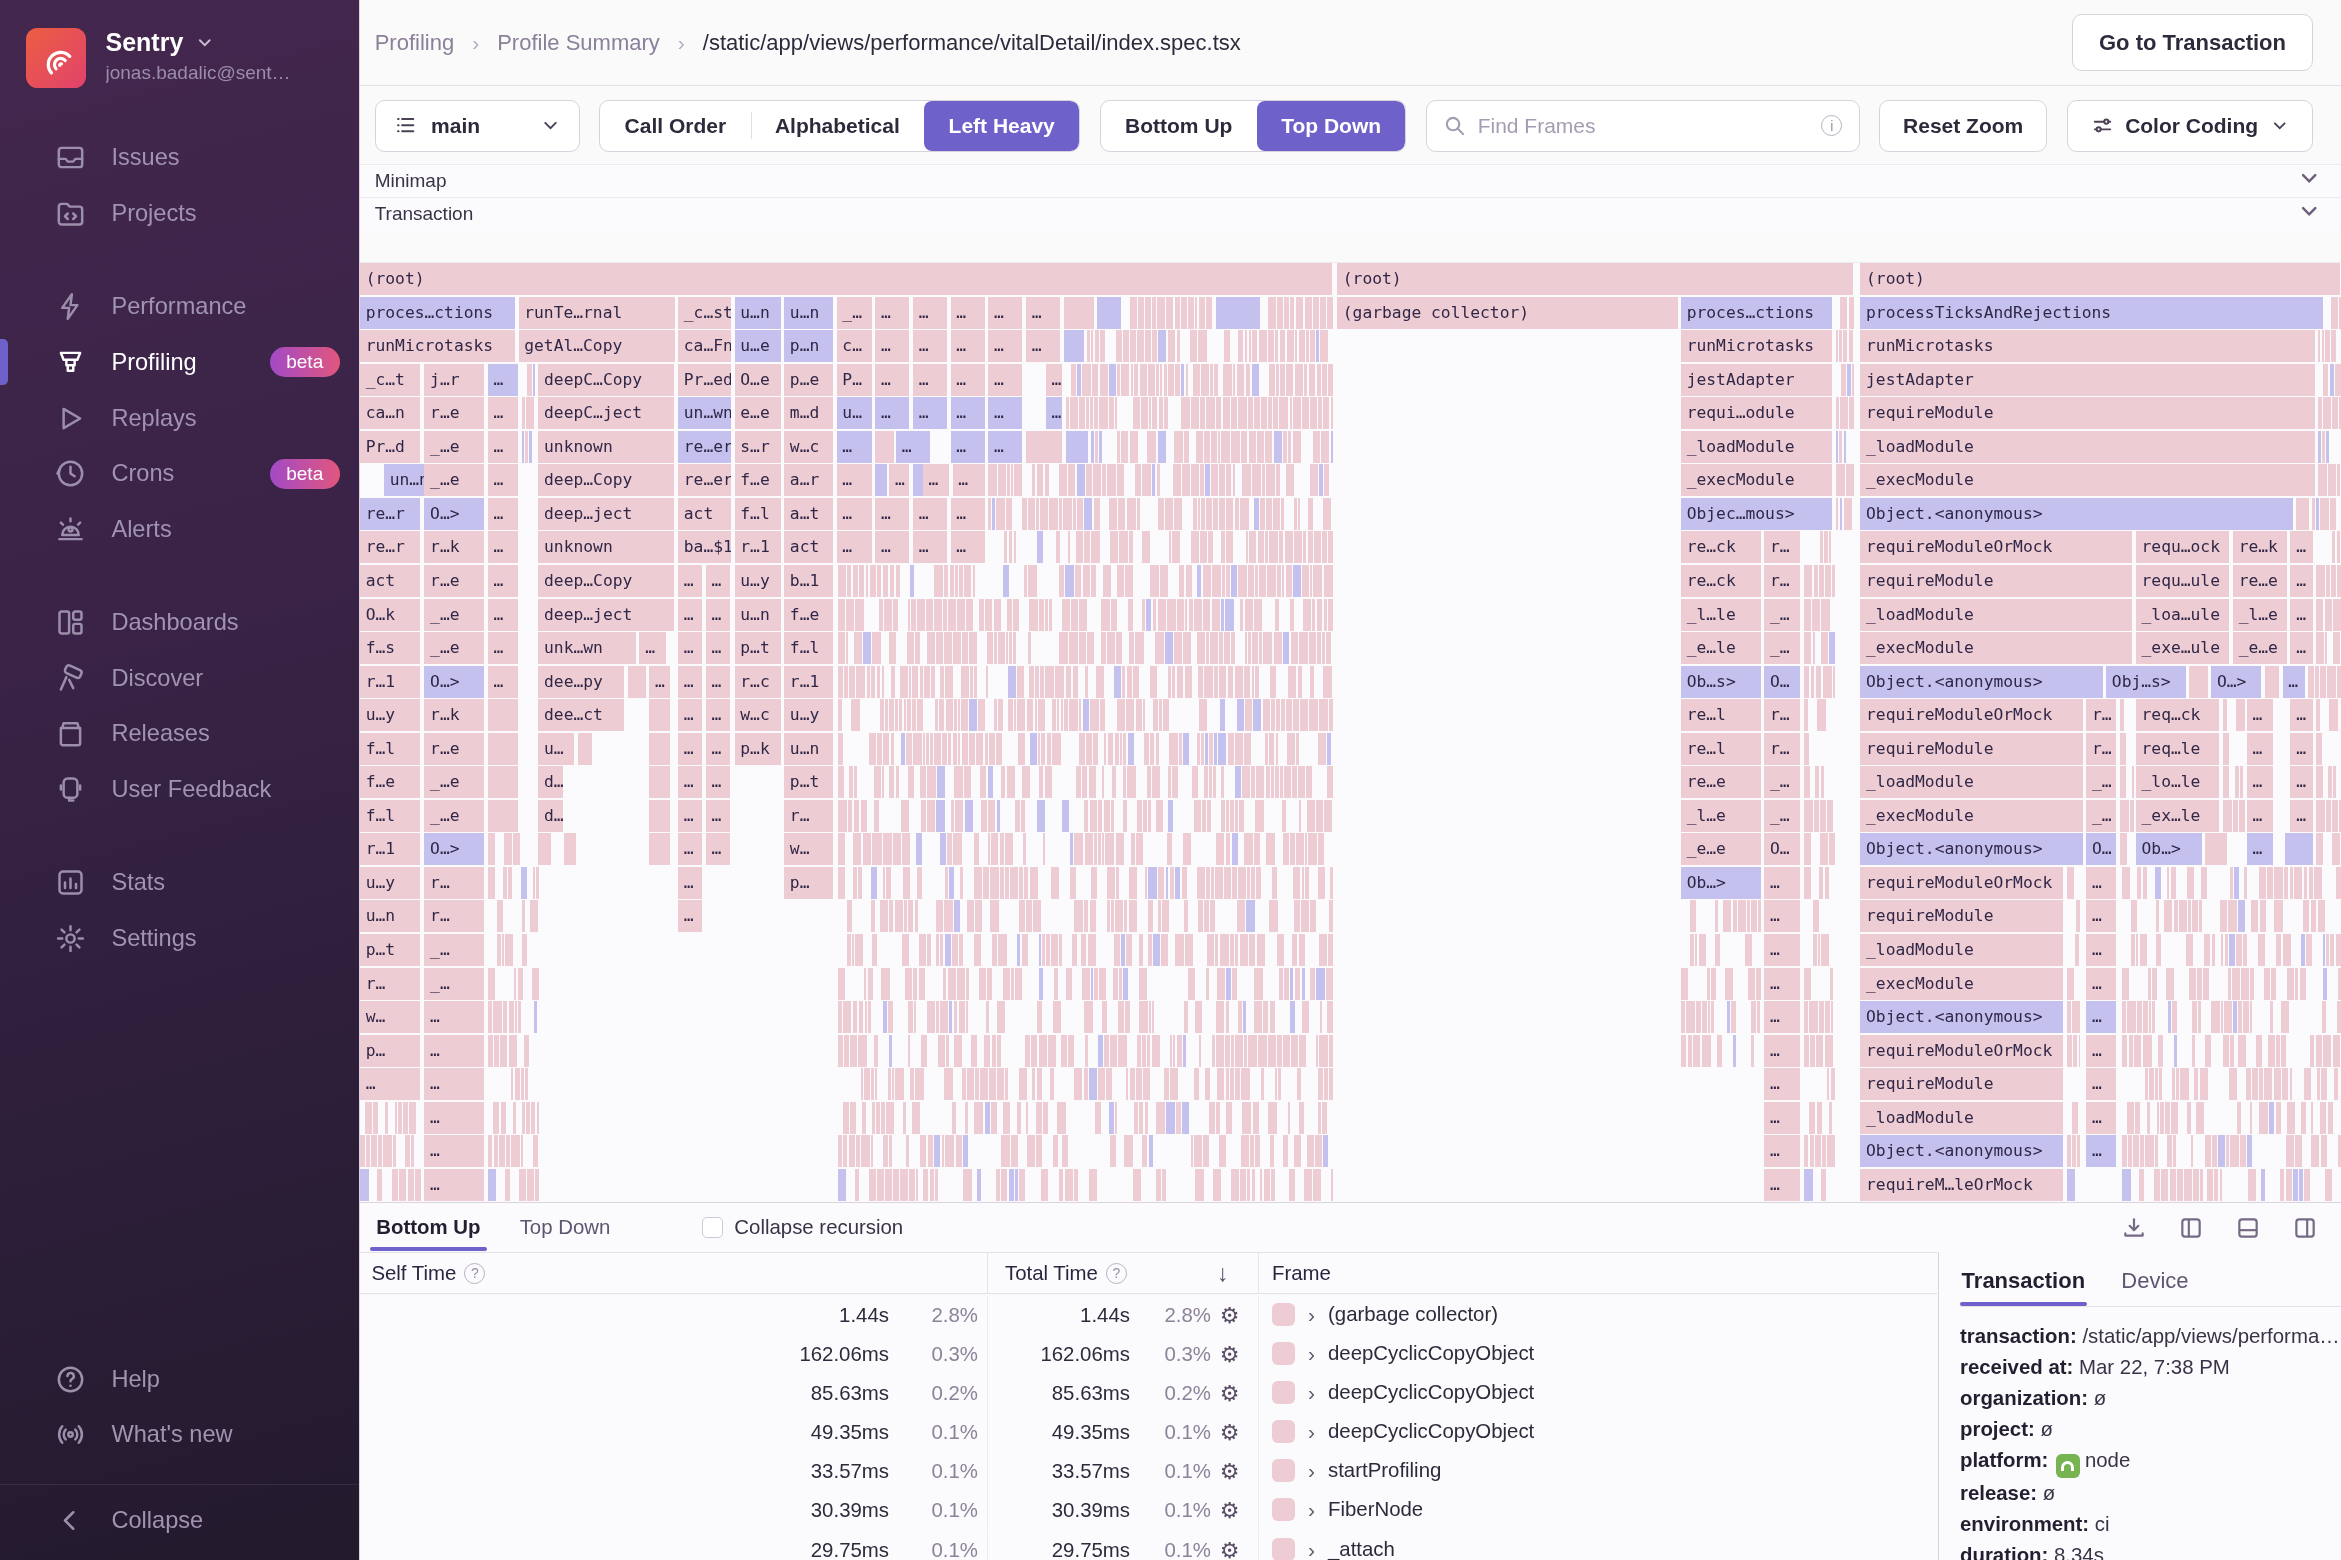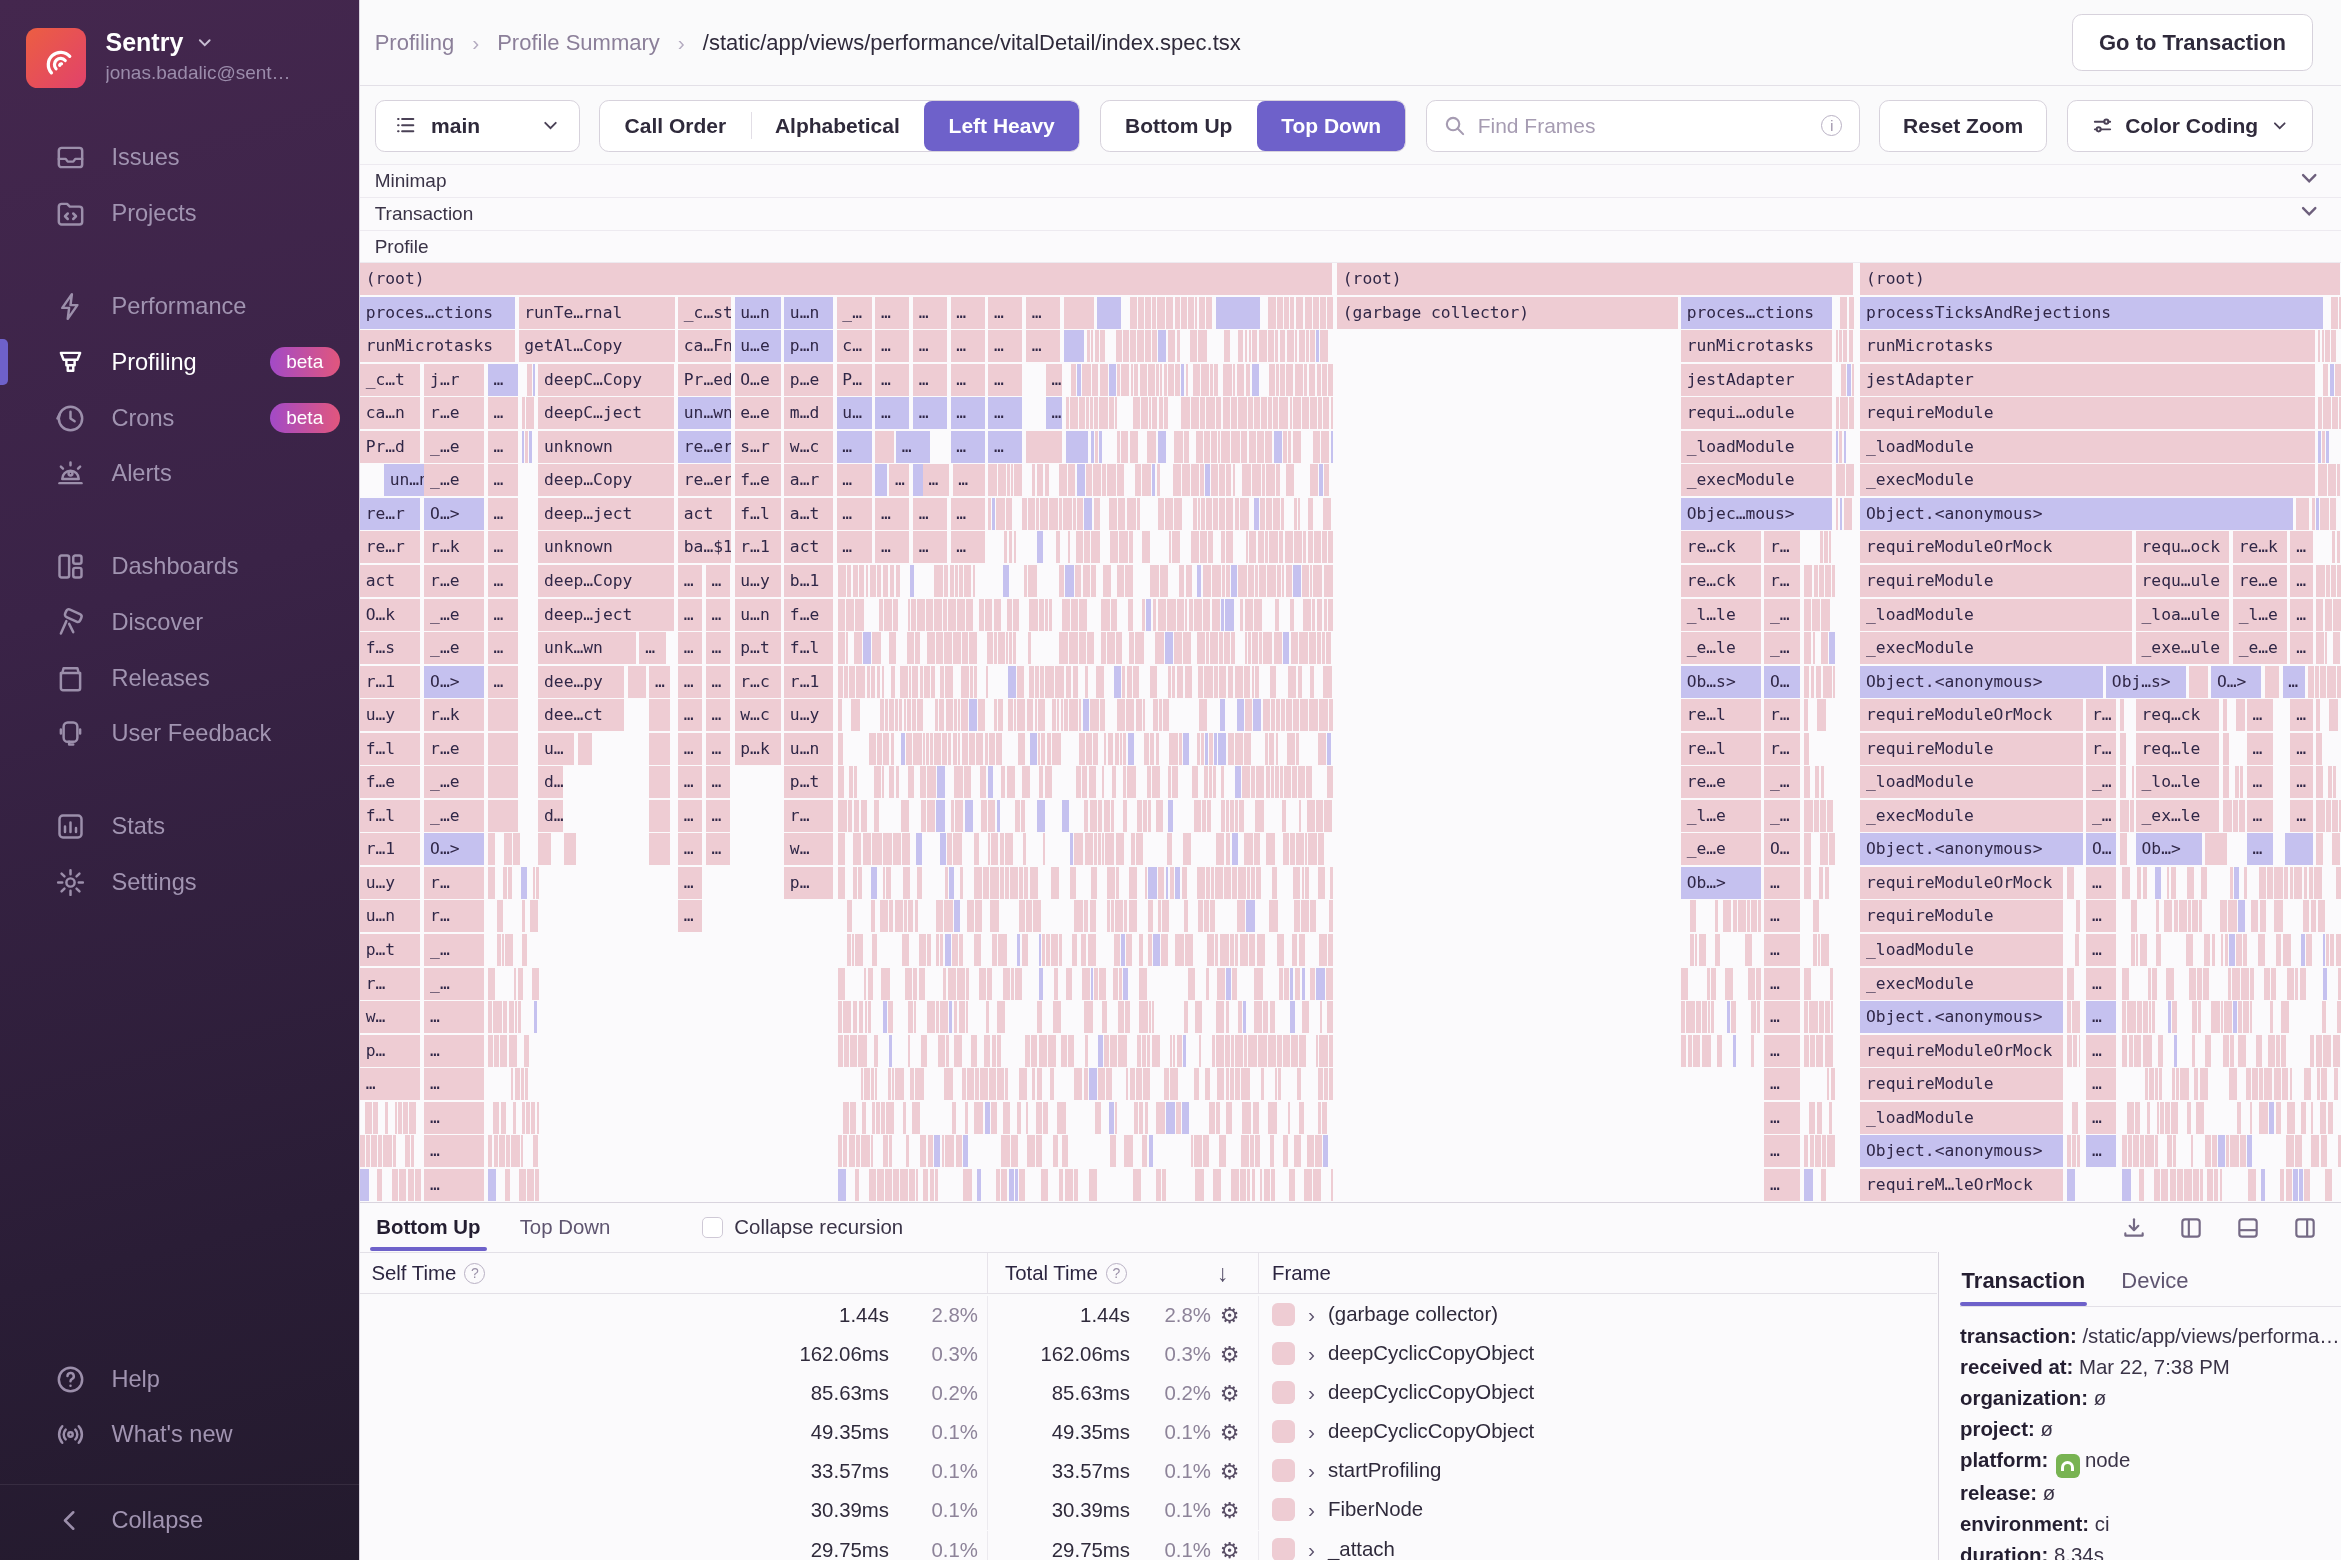--- a/index.html
+++ b/index.html
@@ -164,20 +164,28 @@
               <svg width="33" height="33" viewBox="0 0 24 24" fill="none" stroke="currentColor" stroke-width="1.8" stroke-linecap="round" stroke-linejoin="round">
                 <path d="M5 5h14l-2 5H7zM9 10h6v4h-6zM10 14h4v4h-4z"></path>
               </svg>
             </span>
             <span>Profiling</span>
             <span class="badge">beta</span>
           </div>
           <div class="nav-item">
             <span class="nico">
               <svg width="33" height="33" viewBox="0 0 24 24" fill="none" stroke="currentColor" stroke-width="1.8" stroke-linecap="round" stroke-linejoin="round">
+                <path d="M7 5l12 7-12 7z"></path>
+              </svg>
+            </span>
+            <span>Replays</span>
+          </div>
+          <div class="nav-item">
+            <span class="nico">
+              <svg width="33" height="33" viewBox="0 0 24 24" fill="none" stroke="currentColor" stroke-width="1.8" stroke-linecap="round" stroke-linejoin="round">
                 <circle cx="12" cy="12" r="8.5"></circle>
                 <path d="M12 7v5l3 2"></path>
                 <path d="M4 9l-1.5 3"></path>
               </svg>
             </span>
             <span>Crons</span>
             <span class="badge">beta</span>
           </div>
           <div class="nav-item">
             <span class="nico">
@@ -346,23 +354,20 @@
           <span>Minimap</span>
           <span class="bchev"><svg width="24.4" height="24.4" viewBox="0 0 24 24" fill="none" stroke="currentColor" stroke-width="2.4" stroke-linecap="round">
               <path d="M6 9l6 6 6-6"></path>
             </svg></span>
         </div>
         <div class="band">
           <span>Transaction</span>
           <span class="bchev"><svg width="24.4" height="24.4" viewBox="0 0 24 24" fill="none" stroke="currentColor" stroke-width="2.4" stroke-linecap="round">
               <path d="M6 9l6 6 6-6"></path>
             </svg></span>
-        </div>
-        <div class="band">
-          <span>Profile</span>
         </div>
       </div>
 
     <div class="flame" id="flame">
         <div class="frow" style="top: 0px;">
           <div class="fcell p" title="(root)" style="left: 0%; width: calc(49.1% - 1.6px);">(root)</div>
           <div class="fcell p" title="(root)" style="left: 49.3%; width: calc(26.1% - 1.6px);">(root)</div>
           <div class="fcell p" title="(root)" style="left: 75.7%; width: calc(24.3% - 1.6px);">(root)</div>
         </div>
         <div class="frow" style="top: 34px;">

